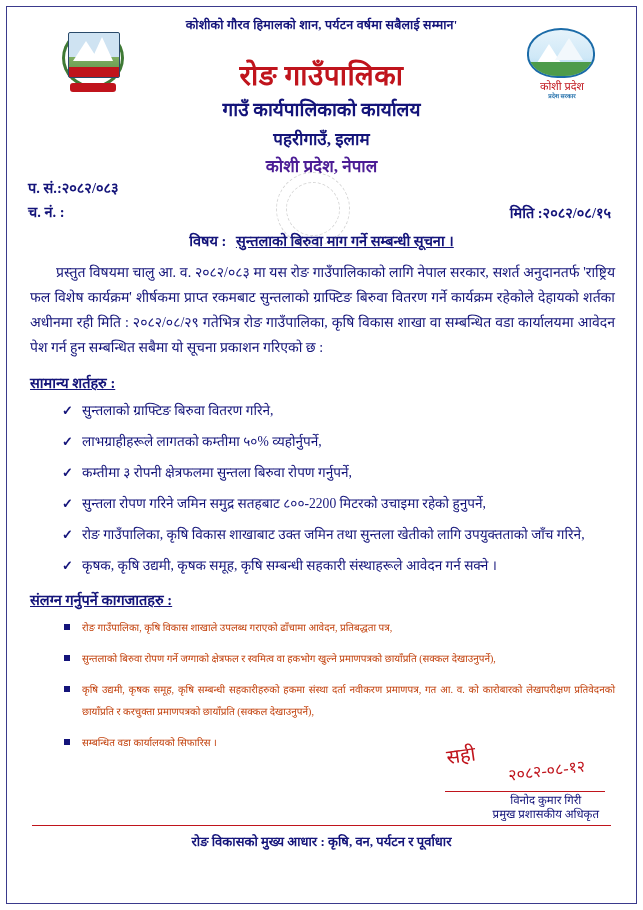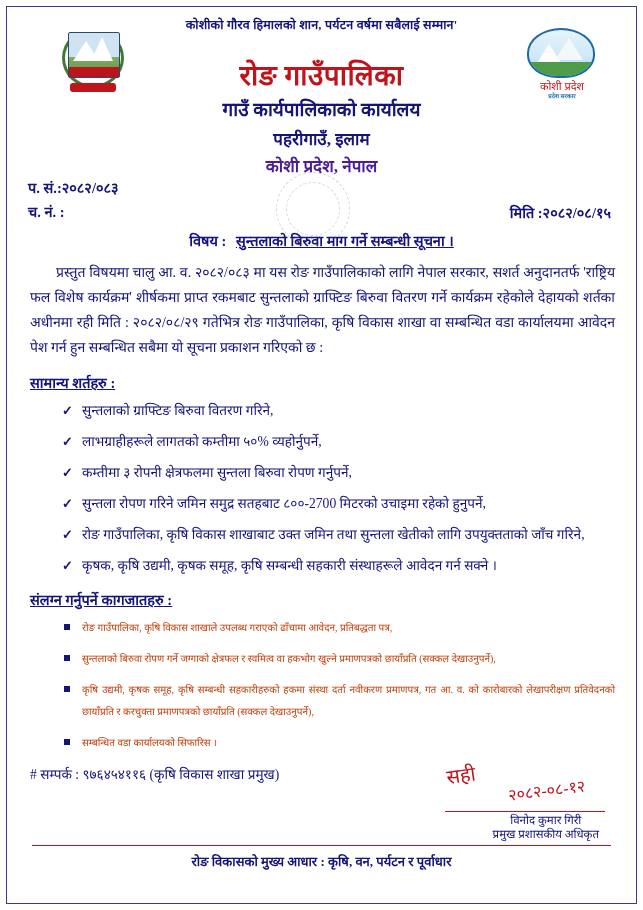--- a/index.html
+++ b/index.html
@@ -426,37 +426,36 @@
       <span class="indent"></span><span>प्रस्तुत विषयमा चालु आ. व. २०८२/०८३ मा यस रोङ गाउँपालिकाको लागि नेपाल सरकार, सशर्त अनुदानतर्फ 'राष्ट्रिय फल विशेष कार्यक्रम' शीर्षकमा प्राप्त रकमबाट सुन्तलाको ग्राफ्टिङ बिरुवा वितरण गर्ने कार्यक्रम रहेकोले देहायको शर्तका अधीनमा रही मिति : २०८२/०८/२९ गतेभित्र रोङ गाउँपालिका, कृषि विकास शाखा वा सम्बन्धित वडा कार्यालयमा आवेदन पेश गर्न हुन सम्बन्धित सबैमा यो सूचना प्रकाशन गरिएको छ :</span>
     </div>
 
     <div class="section-head">
       <span>सामान्य शर्तहरु :</span>
     </div>
     <ul class="cond-list">
       <li><span class="tick">✓</span><span>सुन्तलाको ग्राफ्टिङ बिरुवा वितरण गरिने,</span></li>
       <li><span class="tick">✓</span><span>लाभग्राहीहरूले लागतको कम्तीमा ५०% व्यहोर्नुपर्ने,</span></li>
       <li><span class="tick">✓</span><span>कम्तीमा ३ रोपनी क्षेत्रफलमा सुन्तला बिरुवा रोपण गर्नुपर्ने,</span></li>
-      <li><span class="tick">✓</span><span>सुन्तला रोपण गरिने जमिन समुद्र सतहबाट ८००-2700 मिटरको उचाइमा रहेको हुनुपर्ने,</span></li>
+      <li><span class="tick">✓</span><span>सुन्तला रोपण गरिने जमिन समुद्र सतहबाट ८००-2200 मिटरको उचाइमा रहेको हुनुपर्ने,</span></li>
       <li><span class="tick">✓</span><span>रोङ गाउँपालिका, कृषि विकास शाखाबाट उक्त जमिन तथा सुन्तला खेतीको लागि उपयुक्तताको जाँच गरिने,</span></li>
       <li><span class="tick">✓</span><span>कृषक, कृषि उद्यमी, कृषक समूह, कृषि सम्बन्धी सहकारी संस्थाहरूले आवेदन गर्न सक्ने ।</span></li>
     </ul>
 
     <div class="section-head">
       <span>संलग्न गर्नुपर्ने कागजातहरु :</span>
     </div>
     <ul class="doc-list">
       <li><span class="sq"></span><span>रोङ गाउँपालिका, कृषि विकास शाखाले उपलब्ध गराएको ढाँचामा आवेदन, प्रतिबद्धता पत्र,</span></li>
       <li><span class="sq"></span></li>
       <li><span class="sq"></span><span>सुन्तलाको बिरुवा रोपण गर्ने जग्गाको क्षेत्रफल र स्वमित्व वा हकभोग खुल्ने प्रमाणपत्रको छायाँप्रति (सक्कल देखाउनुपर्ने),</span></li>
       <li><span class="sq"></span><span>कृषि उद्यमी, कृषक समूह, कृषि सम्बन्धी सहकारीहरुको हकमा संस्था दर्ता नवीकरण प्रमाणपत्र, गत आ. व. को कारोबारको लेखापरीक्षण प्रतिवेदनको छायाँप्रति र करचुक्ता प्रमाणपत्रको छायाँप्रति (सक्कल देखाउनुपर्ने),</span></li>
       <li><span class="sq"></span><span>सम्बन्धित वडा कार्यालयको सिफारिस ।</span></li>
     </ul>
 
-    <div class="contact-line"># सम्पर्क : ९७६४५४११६ (कृषि विकास शाखा प्रमुख)</div>
 
     <div class="sig-area">
       <div class="sig-scribble">सही</div>
       <div class="sig-date">२०८२-०८-१२</div>
       <div class="sig-underline"></div>
       <div class="sig-name">
         <div>विनोद कुमार गिरी</div>
         <div>प्रमुख प्रशासकीय अधिकृत</div>
       </div>
     </div>

